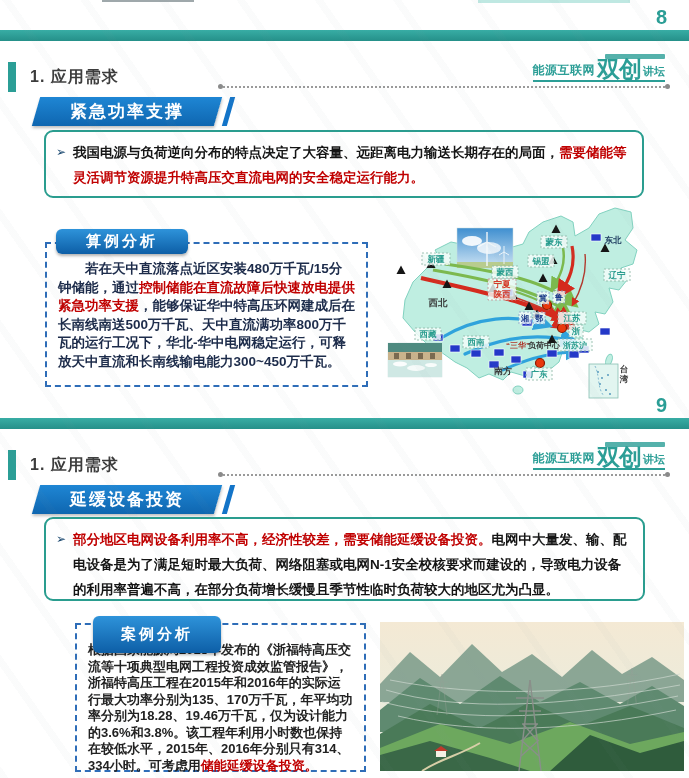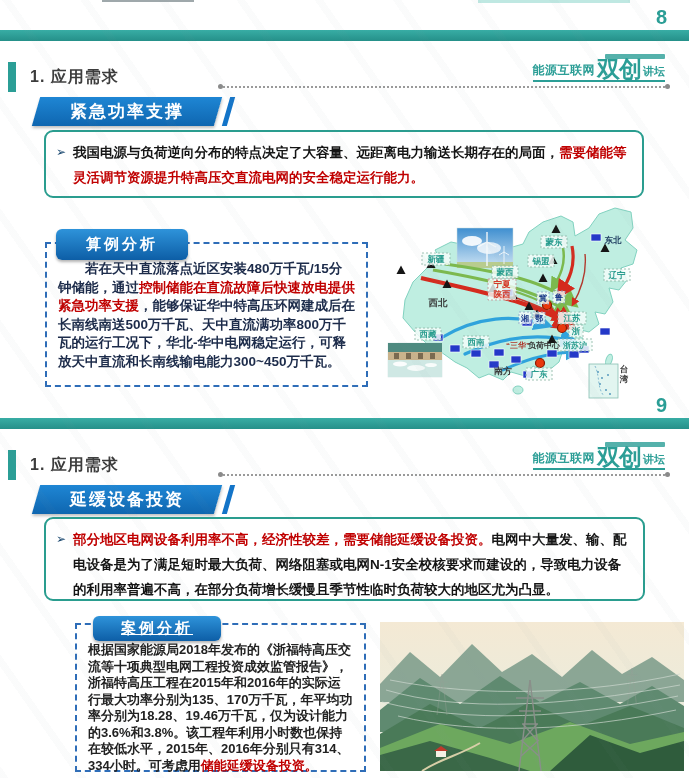--- a/index.html
+++ b/index.html
@@ -66,21 +66,21 @@
 <div class="abs banner" style="left:36px;top:97px;width:182px;">
   <span>紧急功率支撑</span>
 </div>
 <div class="abs banner-slash" style="left:226px;top:97px;"></div>
 
 <div class="abs bullet-box" style="left:44px;top:130px;width:600px;height:68px;">
   <span class="bullet-arrow">➢</span>
   <p><span>我国电源与负荷逆向分布的特点决定了大容量、远距离电力输送长期存在的局面，</span><span class="red">需要储能等灵活调节资源提升特高压交直流电网的安全稳定运行能力。</span></p>
 </div>
 
-<div class="abs badge" style="left:56px;top:229px;width:132px;height:31px;">算例分析</div>
+<div class="abs badge" style="left:56px;top:229px;width:132px;height:25px;">算例分析</div>
 <div class="abs dashed-box" style="left:45px;top:242px;width:323px;height:145px;">
   <p class="calc-text"><span class="indent"></span><span>若在天中直流落点近区安装480万千瓦/15分钟储能，通过</span><span class="red">控制储能在直流故障后快速放电提供紧急功率支援</span><span>，能够保证华中特高压环网建成后在长南线南送500万千瓦、天中直流满功率800万千瓦的运行工况下，华北-华中电网稳定运行，可释放天中直流和长南线输电能力300~450万千瓦。</span></p>
 </div>
 
 <svg class="abs" style="left:375px;top:202px;" width="310" height="198" viewBox="0 0 310 198">
   <defs>
     <marker id="mR" markerWidth="7" markerHeight="7" refX="4" refY="3" orient="auto">
         <path d="M0,0 L6,3 L0,6 Z" fill="#d42b1e"></path>
       </marker>
     <marker id="mG" markerWidth="7" markerHeight="7" refX="4" refY="3" orient="auto">
@@ -263,21 +263,21 @@
 <div class="abs banner" style="left:36px;top:485px;width:182px;">
   <span>延缓设备投资</span>
 </div>
 <div class="abs banner-slash" style="left:226px;top:485px;"></div>
 
 <div class="abs bullet-box" style="left:44px;top:517px;width:601px;height:84px;">
   <span class="bullet-arrow">➢</span>
   <p><span class="red">部分地区电网设备利用率不高，经济性较差，需要储能延缓设备投资。</span><span>电网中大量发、输、配电设备是为了满足短时最大负荷、网络阻塞或电网N-1安全校核要求而建设的，导致电力设备的利用率普遍不高，在部分负荷增长缓慢且季节性临时负荷较大的地区尤为凸显。</span></p>
 </div>
 
-<div class="abs badge" style="left:93px;top:616px;width:128px;height:25px;text-decoration:underline;">案例分析</div>
+<div class="abs badge" style="left:93px;top:616px;width:128px;height:37px;">案例分析</div>
 <div class="abs dashed-box" style="left:75px;top:623px;width:291px;height:149px;">
   <p class="case-text"><span>根据国家能源局2018年发布的《浙福特高压交流等十项典型电网工程投资成效监管报告》，浙福特高压工程在2015年和2016年的实际运行最大功率分别为135、170万千瓦，年平均功率分别为18.28、19.46万千瓦，仅为设计能力的3.6%和3.8%。该工程年利用小时数也保持在较低水平，2015年、2016年分别只有314、334小时。可考虑用</span><span class="red" style="font-weight:bold;">储能延缓设备投资。</span></p>
 </div>
 
 <svg class="abs" style="left:380px;top:622px;" width="304" height="149" viewBox="0 0 304 149">
   <defs>
     <linearGradient id="skyP" x1="0" y1="0" x2="0" y2="1">
         <stop offset="0" stop-color="#f4e9d4"></stop>
         <stop offset="1" stop-color="#e4eee2"></stop>
       </linearGradient>

